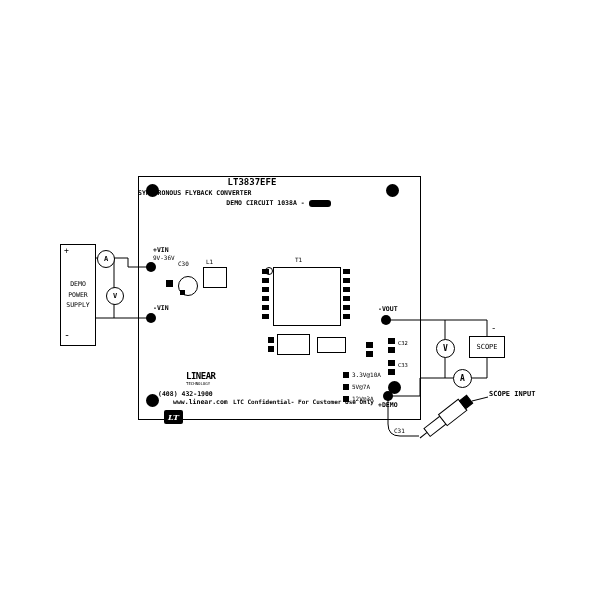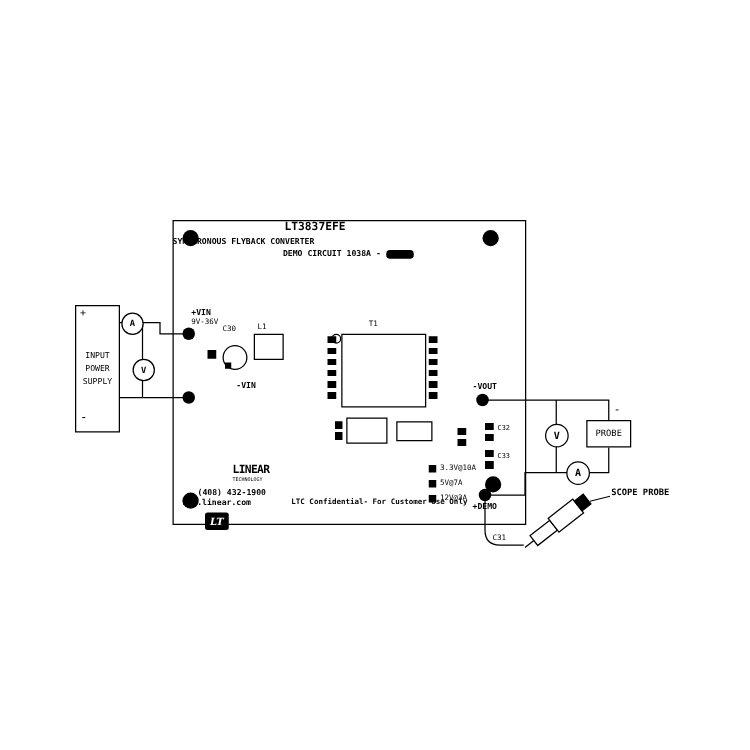--- a/index.html
+++ b/index.html
@@ -56,21 +56,21 @@
   <div class="lbl bold" style="left:138px;top:178px;width:228px;text-align:center;font-size:9px;">LT3837EFE</div>
   <div class="lbl bold" style="left:138px;top:190px;width:281px;font-size:6.5px;">SYNCHRONOUS FLYBACK CONVERTER</div>
   <div class="demo-row" style="left:138px;top:199px;width:281px;">
     <span class="bold" style="font-size:6.5px;">DEMO CIRCUIT 1038A -</span>
     <span class="blob"></span>
   </div>
 
   <div class="lbl bold" style="left:153px;top:247px;font-size:6.5px;">+VIN</div>
   <div class="lbl" style="left:153px;top:255px;font-size:6px;">9V-36V</div>
   <div class="dot" style="left:146px;top:262px;width:10px;height:10px;"></div>
-  <div class="lbl bold" style="left:153px;top:305px;font-size:6.5px;margin-left:36px;">-VIN</div>
+  <div class="lbl bold" style="left:153px;top:305px;font-size:6.5px;">-VIN</div>
   <div class="dot" style="left:146px;top:313px;width:10px;height:10px;"></div>
 
   <div class="lbl" style="left:178px;top:261px;font-size:6px;">C30</div>
   <div class="sq" style="left:166px;top:280px;width:7px;height:7px;"></div>
   <div class="outline" style="left:178px;top:276px;width:18px;height:18px;border-radius:50%;"></div>
   <div class="sq" style="left:180px;top:290px;width:5px;height:5px;"></div>
 
   <div class="lbl" style="left:206px;top:259px;font-size:6px;">L1</div>
   <div class="outline" style="left:203px;top:267px;width:22px;height:19px;"></div>
 
@@ -101,35 +101,35 @@
   <div class="sq" style="left:343px;top:396px;width:6px;height:6px;"></div>
   <div class="lbl" style="left:352px;top:396px;font-size:6px;">12V@3A</div>
 
   <div class="abs" style="left:164px;top:372px;width:19px;height:14px;background:#000;border-radius:2px;
        display:flex;align-items:center;justify-content:center;">
     <span style="color:#fff;font-style:italic;font-weight:bold;font-size:8px;font-family:'DejaVu Serif',serif;">LT</span>
   </div>
   <div class="lbl bold" style="left:186px;top:372px;font-size:9px;letter-spacing:-0.5px;">LINEAR</div>
   <div class="lbl" style="left:186px;top:382px;font-size:4px;">TECHNOLOGY</div>
   <div class="lbl bold" style="left:158px;top:391px;font-size:6.5px;">(408) 432-1900</div>
-  <div class="lbl bold" style="left:146px;top:399px;font-size:6.5px;text-align:right;">www.linear.com</div>
+  <div class="lbl bold" style="left:173px;top:399px;font-size:6.5px;text-align:right;">www.linear.com</div>
   <div class="lbl bold" style="left:188px;top:399px;width:231px;text-align:center;font-size:6px;">LTC Confidential- For Customer Use Only</div>
 
   <div class="box" style="left:60px;top:244px;width:34px;height:100px;display:flex;align-items:center;
-       justify-content:center;text-align:center;font-size:6.5px;line-height:1.6;white-space:pre-line;">INPUT
+       justify-content:center;text-align:center;font-size:6.5px;line-height:1.6;white-space:pre-line;">DEMO
 POWER
 SUPPLY</div>
   <div class="lbl" style="left:64px;top:247px;font-size:8px;">+</div>
   <div class="lbl" style="left:64px;top:330px;font-size:10px;">-</div>
 
   <div class="meter" style="left:97px;top:250px;width:16px;height:16px;font-size:7px;">A</div>
   <div class="meter" style="left:106px;top:287px;width:16px;height:16px;font-size:7px;">V</div>
 
   <div class="meter" style="left:436px;top:339px;width:17px;height:17px;font-size:8px;">V</div>
   <div class="meter" style="left:453px;top:369px;width:17px;height:17px;font-size:8px;">A</div>
   <div class="lbl" style="left:491px;top:324px;font-size:9px;">-</div>
   <div class="box" style="left:469px;top:336px;width:34px;height:20px;display:flex;align-items:center;
-       justify-content:center;font-size:7px;">PROBE</div>
+       justify-content:center;font-size:7px;">SCOPE</div>
 
-  <div class="lbl bold" style="left:489px;top:391px;font-size:7px;">SCOPE PROBE</div>
+  <div class="lbl bold" style="left:489px;top:391px;font-size:7px;">SCOPE INPUT</div>
   <div class="lbl" style="left:394px;top:428px;font-size:6px;">C31</div>
 
 </div>
 
 </body></html>

